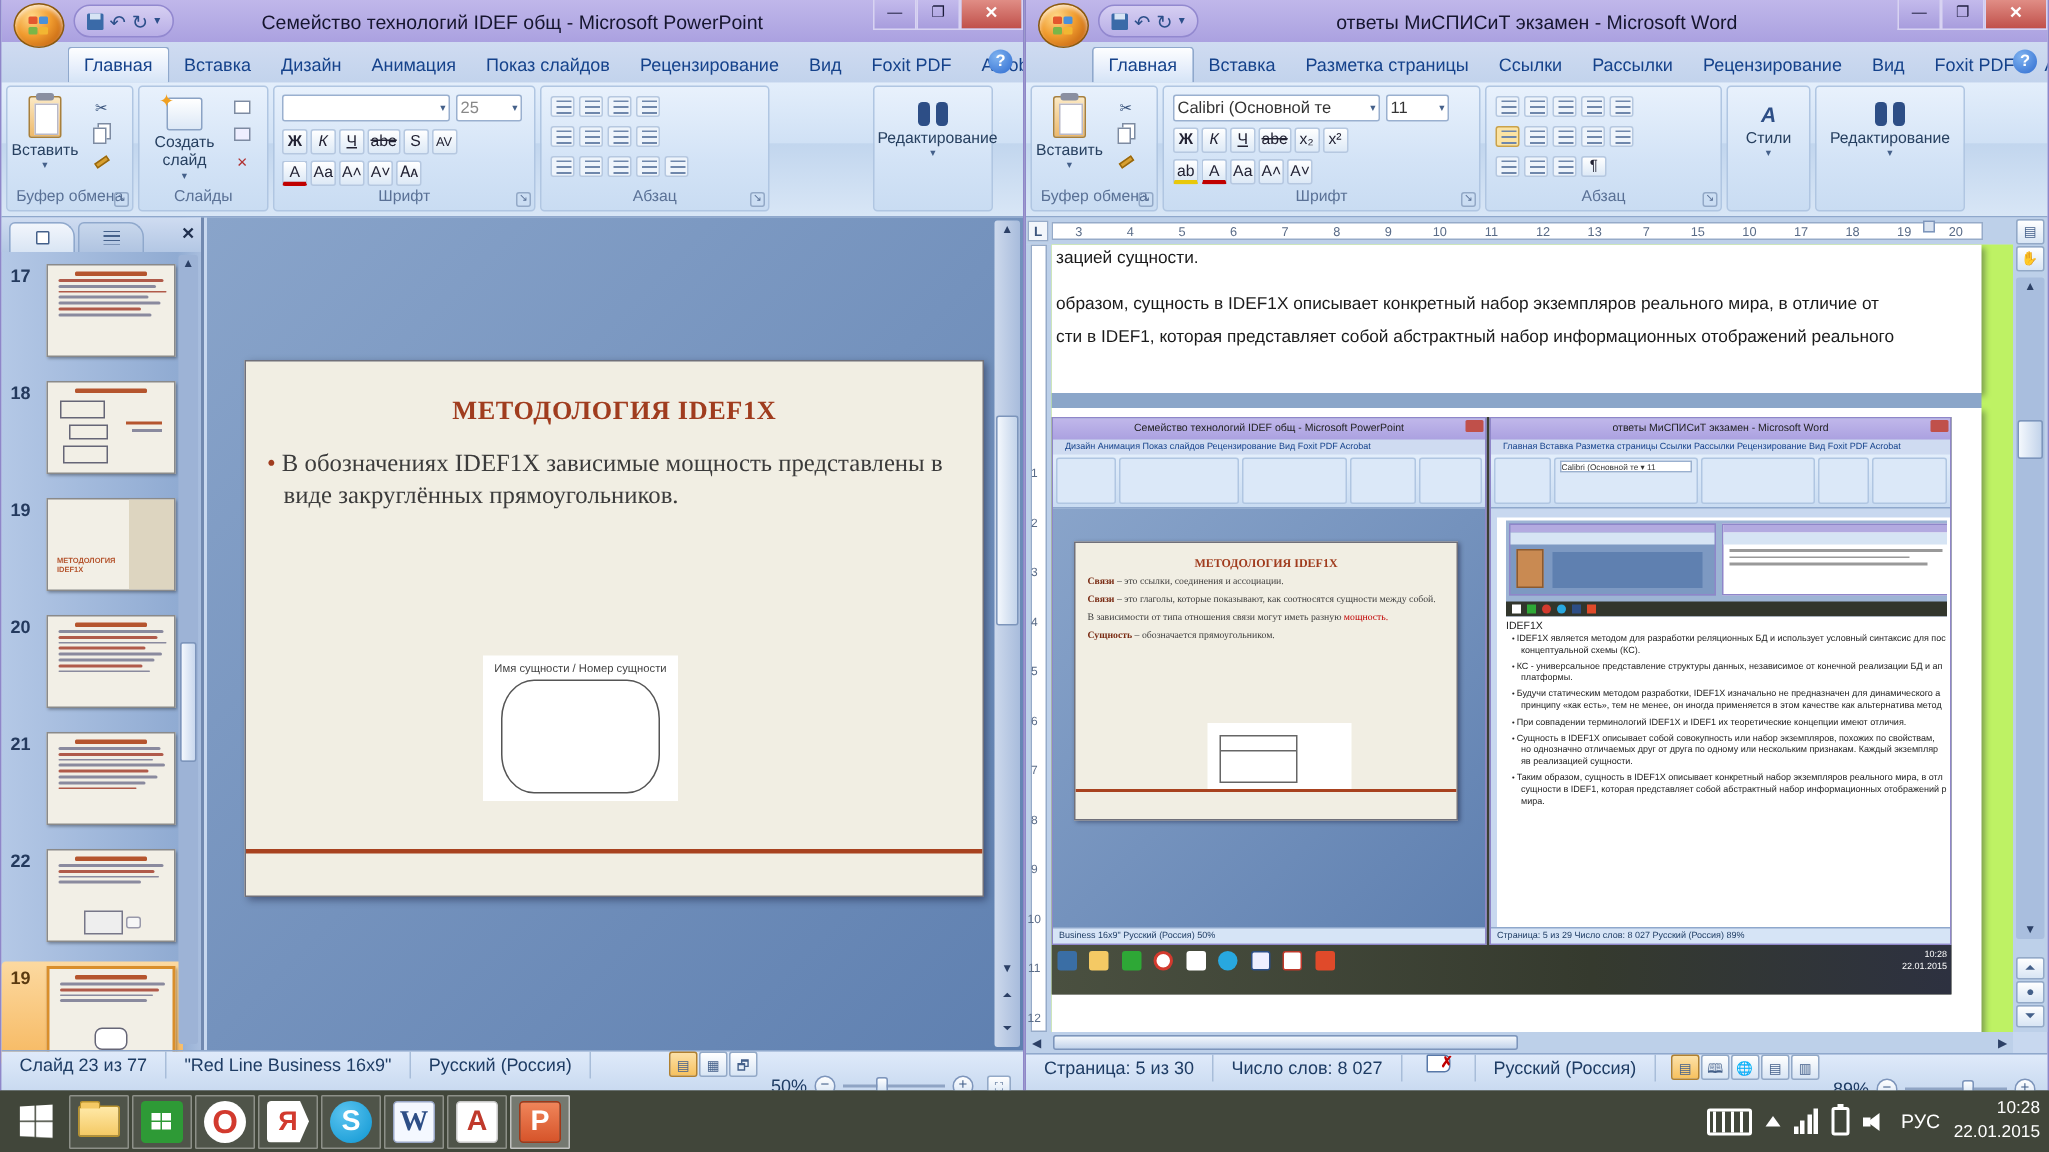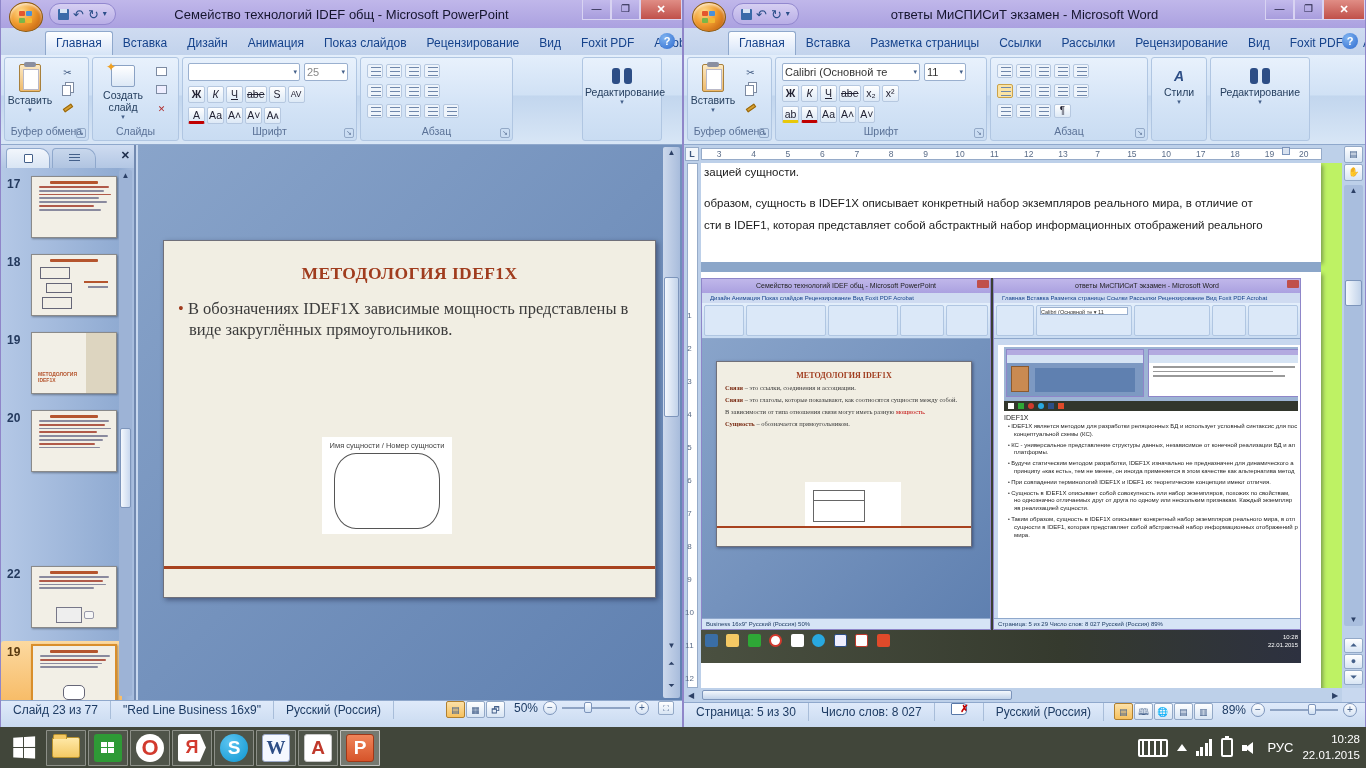--- a/index.html
+++ b/index.html
@@ -94,21 +94,21 @@
   .diag-lbl { font-size:7.5px; color:#444; padding-top:4px; white-space:nowrap; }
   .rrect { margin:3px auto 0; width:106px; height:76px; border:1.6px solid #555; border-radius:22px 22px 22px 22px / 26px 26px 26px 26px; background:#fff; }
   .redline { position:absolute; left:0; right:0; top:325px; height:3px; background:#a8421f; }
 
   
   .statusbar { position:absolute; left:0; right:0; bottom:0; height:27px; background:linear-gradient(#dfeafa,#c9daf0); border-top:1px solid #8fa8cc; display:flex; align-items:flex-start; font-size:12px; color:#1e3c64; }
   .sseg { padding:0 12px; height:18px; line-height:18px; border-right:1px solid #a8bdd9; white-space:nowrap; }
   .sspace { flex:1; }
   .viewbtn { width:19px; height:17px; border:1px solid #93a9c7; border-radius:2px; background:linear-gradient(#fff,#d8e5f4); margin-right:1px; font-size:9px; text-align:center; line-height:16px; color:#44608a; }
   .viewbtn.on { background:linear-gradient(#fce1a8,#f7c15e); border-color:#b08030; }
-  .zoomwrap { display:flex; align-items:center; gap:5px; padding:0 8px; }
+  .zoomwrap { display:flex; align-items:center; gap:5px; padding:0 8px;margin-top:16px; }
   .zbtn { width:14px; height:14px; border-radius:50%; border:1px solid #7d95bb; background:linear-gradient(#fff,#d6e3f4); color:#44608a; font-size:10px; line-height:12px; text-align:center; }
   .ztrack { width:68px; height:2px; background:#8fa4c4; position:relative; }
   .zthumb { position:absolute; top:-5px; width:8px; height:11px; background:linear-gradient(#fff,#cfdff2); border:1px solid #7d95bb; border-radius:2px; }
   .fitbtn { width:16px; height:14px; border:1px solid #93a9c7; border-radius:2px; background:linear-gradient(#fff,#d8e5f4); font-size:8px; text-align:center; line-height:13px; color:#44608a; margin-left:4px; }
 
   
   .rulerh { position:absolute; top:145px; left:0; right:23px; height:18px; background:#bdd0e9; }
   .rulerh-band { position:absolute; left:17px; right:20px; top:3px; bottom:3px; background:#fff; border:1px solid #96abc9; display:flex; align-items:center; }
   .rnum { flex:1; text-align:center; font-size:8.5px; color:#5a6c88; }
   .rmark { position:absolute; right:52px; top:2px; width:8px; height:8px; background:#d8e2f0; border:1px solid #7d95bb; }
@@ -373,20 +373,34 @@
           <div class="mthumb">
               <div class="mtitle"></div>
             <div class="mline" style="width:70px"></div>
               <div class="mline r" style="width:66px"></div>
             <div class="mline" style="width:72px"></div>
               <div class="mline r" style="width:58px"></div>
             <div class="mline" style="width:69px"></div>
               <div class="mline" style="width:64px"></div>
             <div class="mline r" style="width:56px"></div>
               <div class="mline" style="width:61px"></div>
+          </div>
+        </div>
+        <div class="thumbrow" style="top:340px">
+          <div class="tnum">21</div>
+          <div class="mthumb">
+              <div class="mtitle"></div>
+            <div class="mline" style="width:68px"></div>
+              <div class="mline r" style="width:70px"></div>
+            <div class="mline" style="width:63px"></div>
+              <div class="mline" style="width:71px"></div>
+            <div class="mline r" style="width:60px"></div>
+              <div class="mline" style="width:66px"></div>
+            <div class="mline" style="width:58px"></div>
+              <div class="mline r" style="width:52px"></div>
           </div>
         </div>
         <div class="thumbrow" style="top:418px">
           <div class="tnum">22</div>
           <div class="mthumb">
               <div class="mtitle"></div>
             <div class="mline" style="width:70px"></div>
               <div class="mline r" style="width:64px"></div>
             <div class="mline" style="width:67px"></div>
               <div class="mline" style="width:55px"></div>

